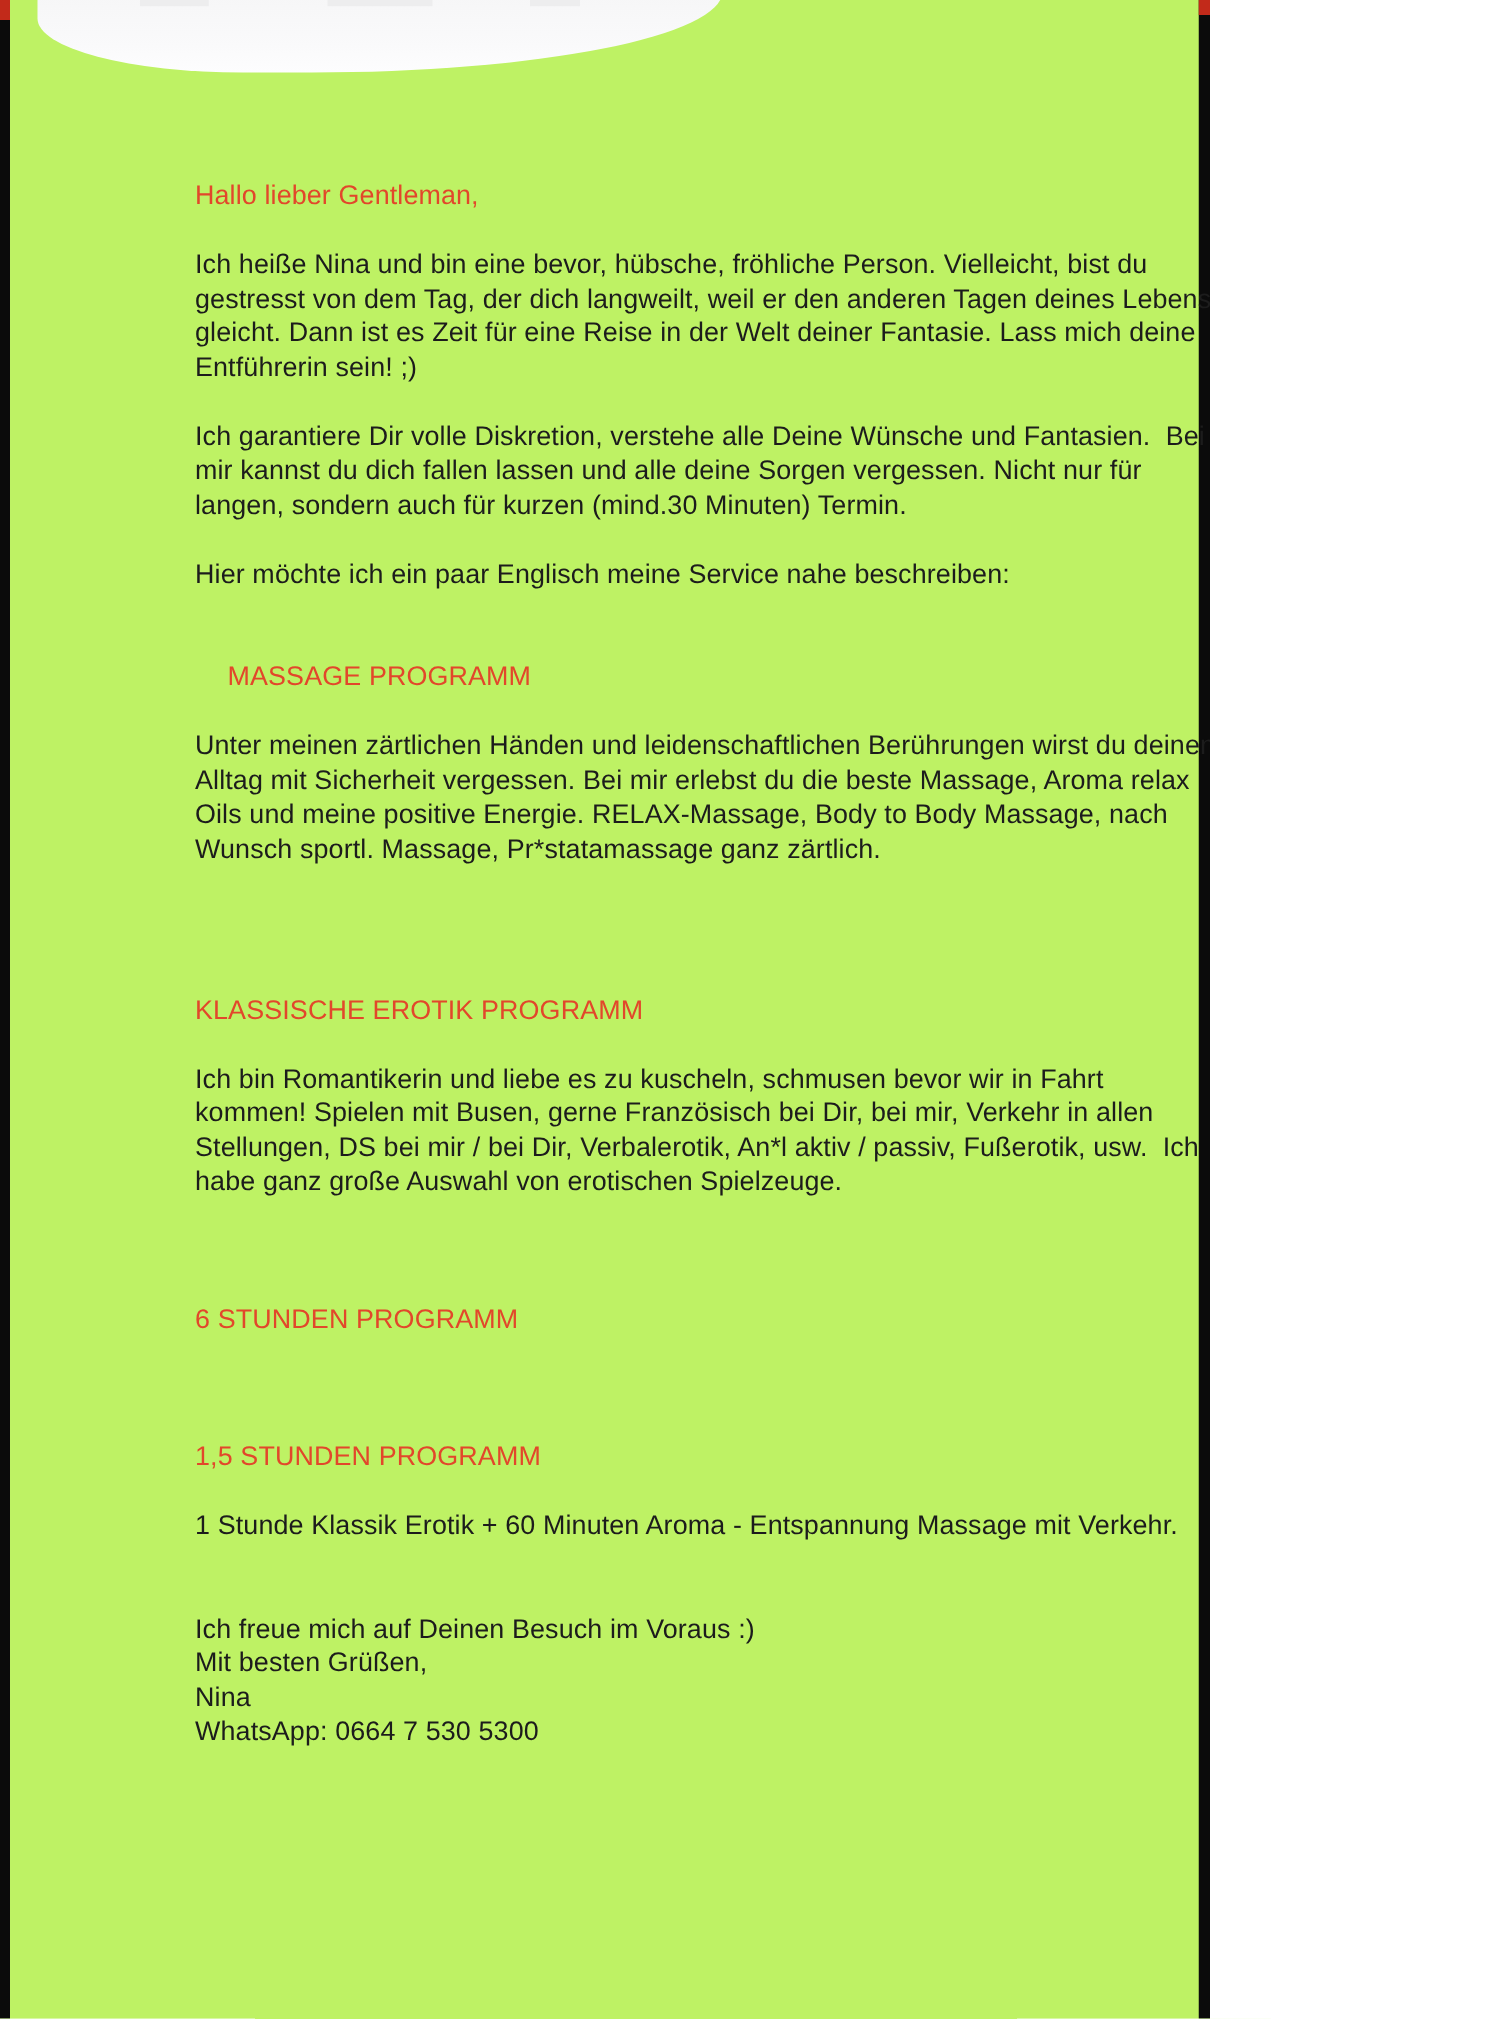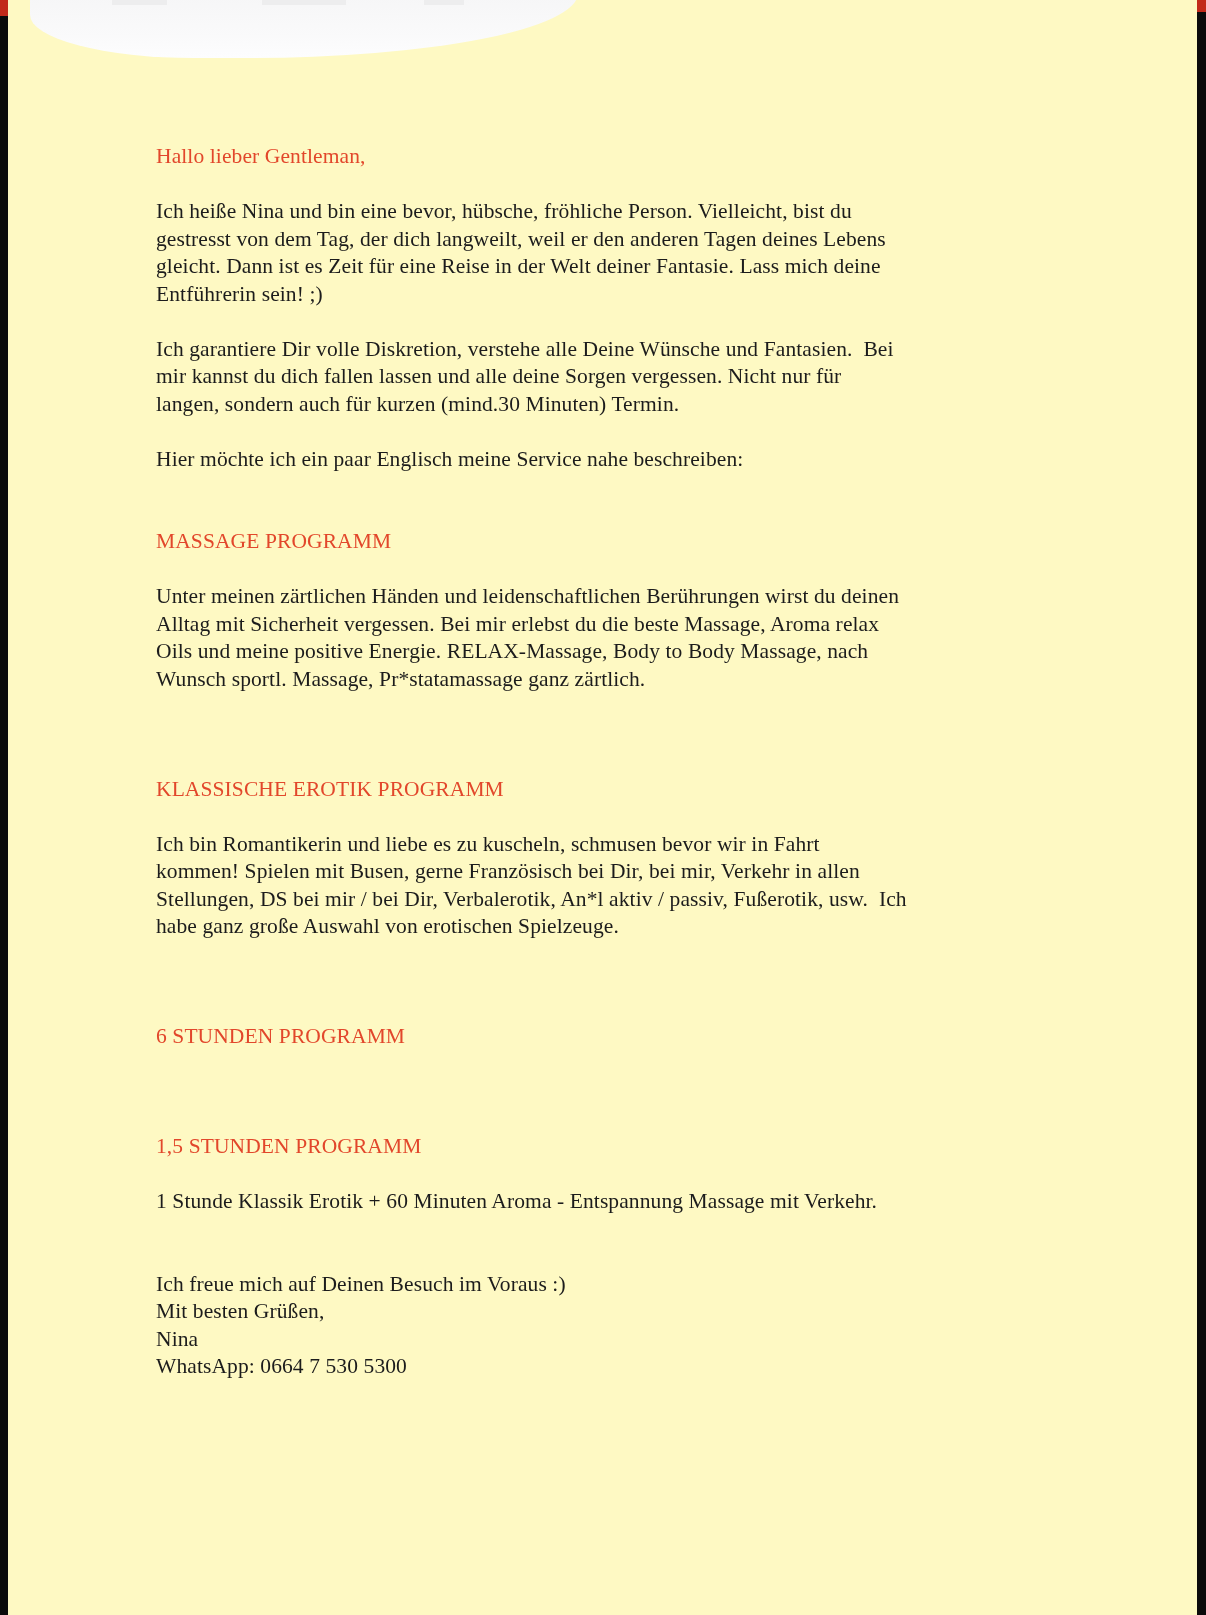--- a/index.html
+++ b/index.html
@@ -2,24 +2,24 @@
 <html><head>
 <meta charset="utf-8">
 <style>
   html, body {
     margin: 0;
     padding: 0;
     background: #ffffff;
   }
   .page {
     position: relative;
-    width: 1206px;
+    width: 968px;
     height: 1615px;
-    background: #fef9c3;
-    font-family: Liberation Serif, serif;
+    background: #bef264;
+    font-family: Liberation Sans, sans-serif;
     color: #1c1c1c;
     overflow: hidden;
   }
   
   .edge {
     position: absolute;
     top: 0;
     height: 1615px;
     background: #0b0b0b;
     z-index: 1;
@@ -98,29 +98,29 @@
 gleicht. Dann ist es Zeit für eine Reise in der Welt deiner Fantasie. Lass mich deine
 Entführerin sein! ;)</p>
 
     <p class="block">Ich garantiere Dir volle Diskretion, verstehe alle Deine Wünsche und Fantasien.&nbsp; Bei
 mir kannst du dich fallen lassen und alle deine Sorgen vergessen. Nicht nur für
 langen, sondern auch für kurzen (mind.30 Minuten) Termin.</p>
 
     <p class="block">Hier möchte ich ein paar Englisch meine Service nahe beschreiben:</p>
 
     <div class="block section">
-      <div class="heading accent" style="color: rgb(226, 71, 43);">MASSAGE PROGRAMM</div>
+      <div class="heading accent" style="color: rgb(226, 71, 43); margin-left: 26px;">MASSAGE PROGRAMM</div>
       <div class="body">Unter meinen zärtlichen Händen und leidenschaftlichen Berührungen wirst du deinen
 Alltag mit Sicherheit vergessen. Bei mir erlebst du die beste Massage, Aroma relax
 Oils und meine positive Energie. RELAX-Massage, Body to Body Massage, nach
 Wunsch sportl. Massage, Pr*statamassage ganz zärtlich.</div>
     </div>
 
     <div class="block section">
-      <div class="heading accent" style="color: rgb(226, 71, 43);">KLASSISCHE EROTIK PROGRAMM</div>
+      <div class="heading accent" style="color: rgb(226, 71, 43); margin-top: 19px;">KLASSISCHE EROTIK PROGRAMM</div>
       <div class="body">Ich bin Romantikerin und liebe es zu kuscheln, schmusen bevor wir in Fahrt
 kommen! Spielen mit Busen, gerne Französisch bei Dir, bei mir, Verkehr in allen
 Stellungen, DS bei mir / bei Dir, Verbalerotik, An*l aktiv / passiv, Fußerotik, usw.&nbsp; Ich
 habe ganz große Auswahl von erotischen Spielzeuge.</div>
     </div>
 
     <div class="block section">
       <div class="heading accent" style="color: rgb(226, 71, 43);">6 STUNDEN PROGRAMM</div>
     </div>
 

